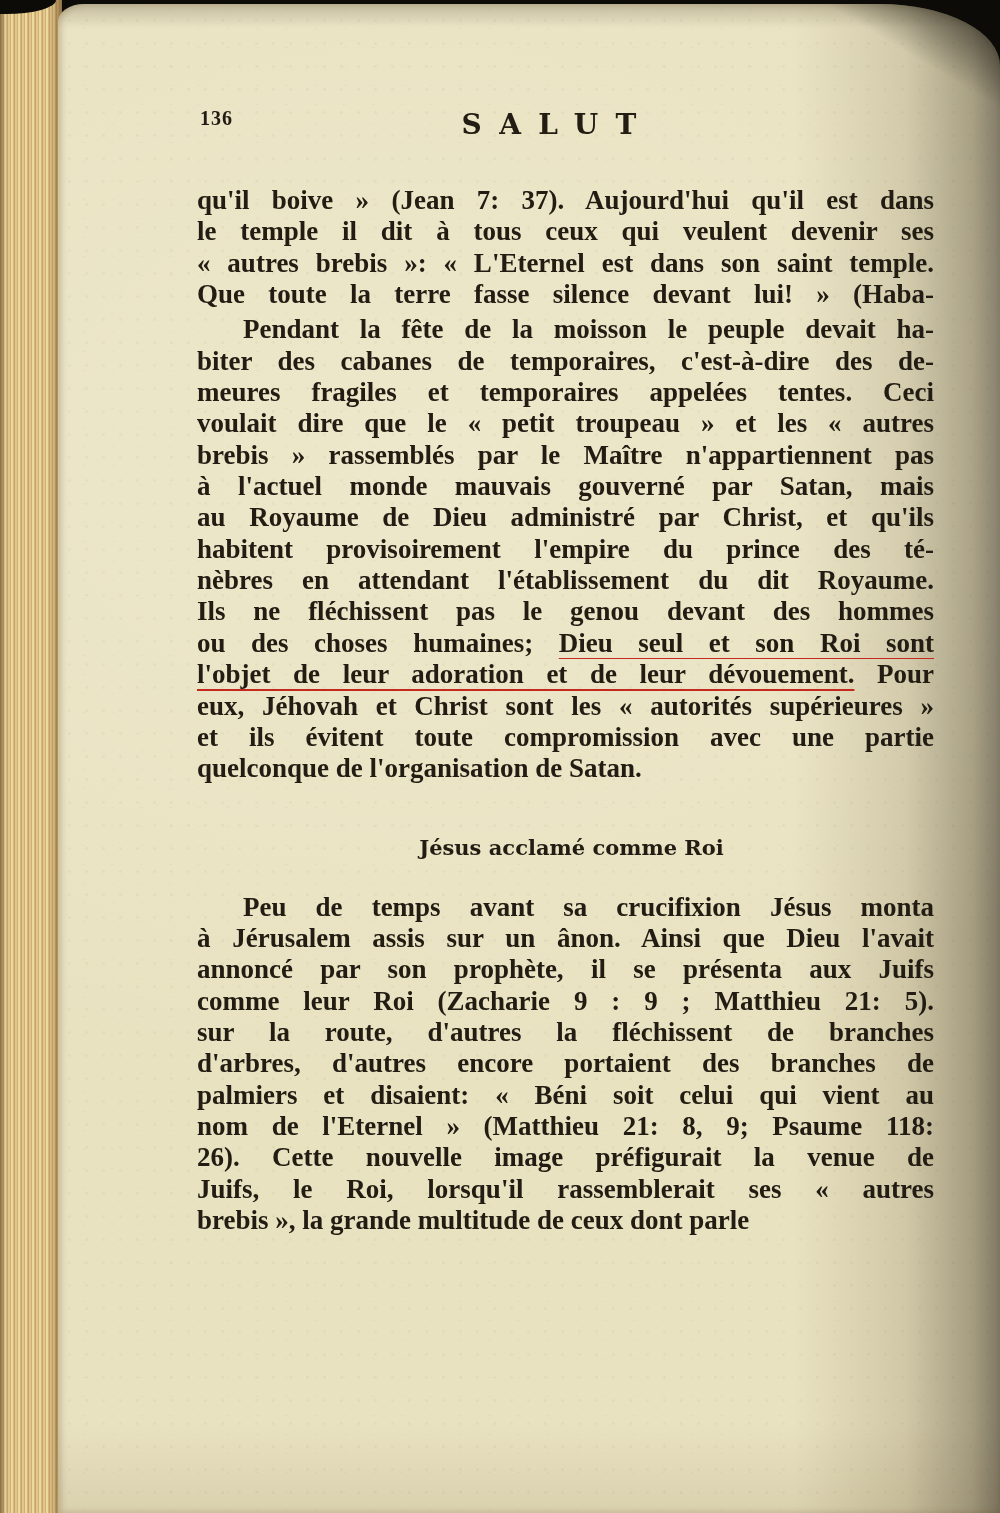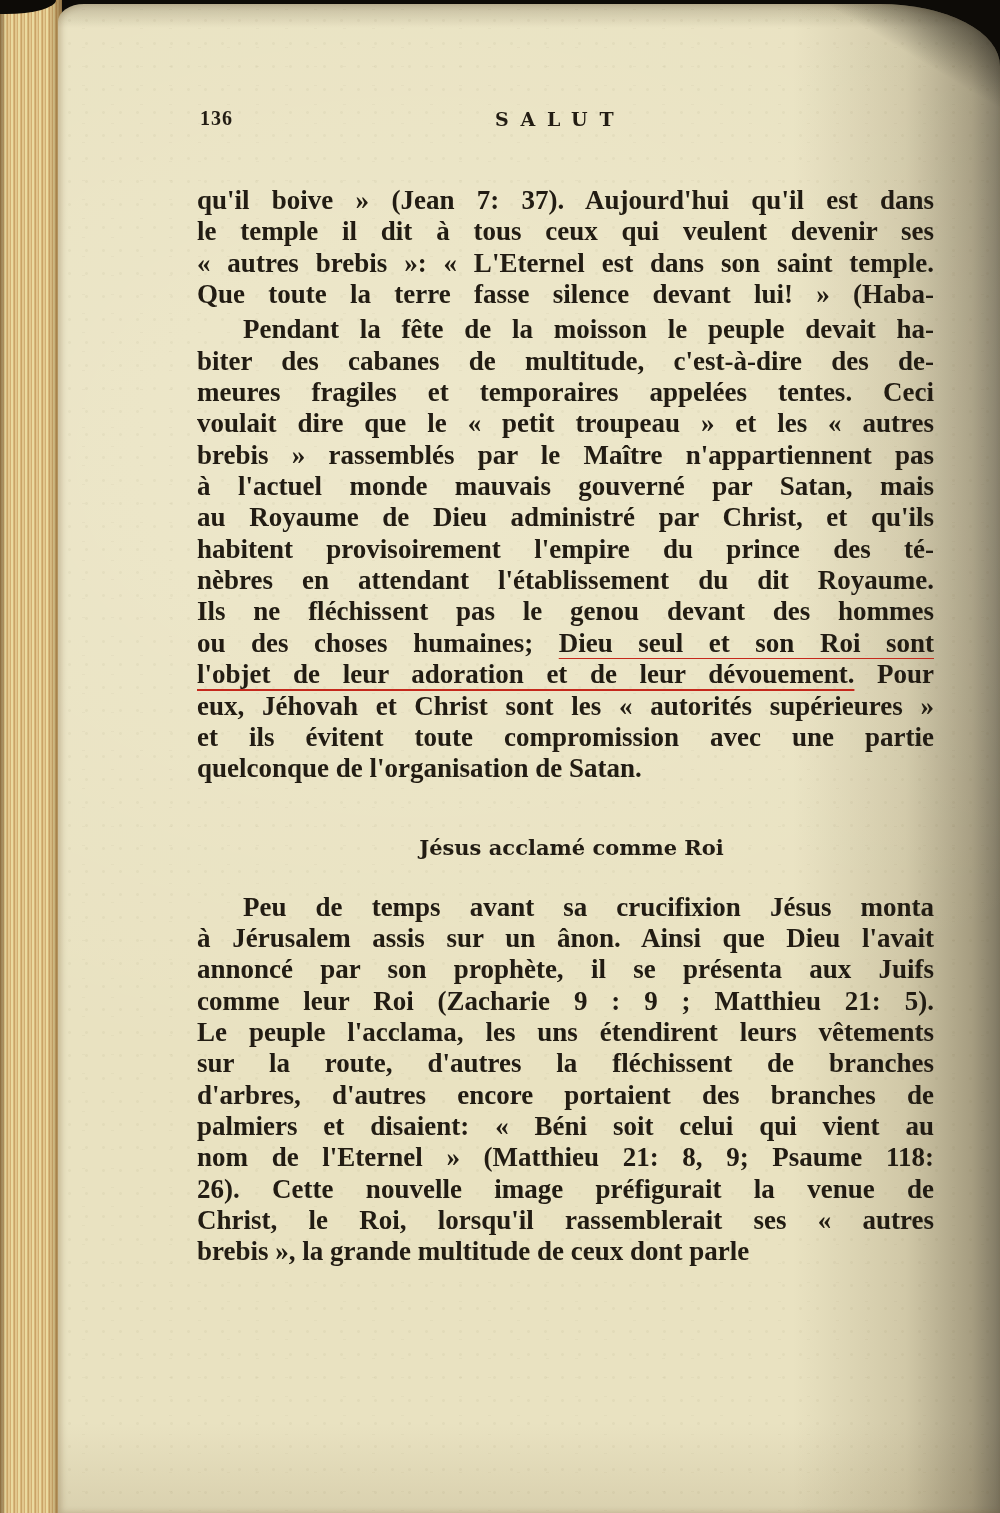--- a/index.html
+++ b/index.html
@@ -60,21 +60,21 @@
     position:absolute;left:140px;right:67px;top:103px;height:30px;
     color:var(--ink);
   }
   .page-number{
     position:absolute;left:2px;top:0;
     font-size:20px;font-weight:700;letter-spacing:1px;
   }
   .page-title{
     position:absolute;left:50%;transform:translateX(-56%);top:1px;
     font-family:"DejaVu Serif","Liberation Serif",serif;
-    font-size:19px;font-weight:700;letter-spacing:.62em;text-indent:.3em;
+    font-size:28px;font-weight:700;letter-spacing:.62em;text-indent:.3em;
     white-space:nowrap;
   }
   .body-col{
     position:absolute;left:139px;top:181px;width:737px;
     color:var(--ink);
     font-size:27px;font-weight:700;line-height:31.35px;
   }
   .para{width:100%;}
   .para + .para{margin-top:4px;}
   .line{
@@ -115,45 +115,44 @@
 
     <div class="body-col">
       <div class="para">
           <div class="line"><span>qu'il boive » (Jean 7: 37). Aujourd'hui qu'il est dans</span></div>
           <div class="line"><span>le temple il dit à tous ceux qui veulent devenir ses</span></div>
           <div class="line"><span>« autres brebis »: « L'Eternel est dans son saint temple.</span></div>
           <div class="line"><span>Que toute la terre fasse silence devant lui! » (Haba-</span></div>
         </div>
       <div class="para">
           <div class="line indent"><span>Pendant la fête de la moisson le peuple devait ha-</span></div>
-          <div class="line"><span>biter des cabanes de multitude, c'est-à-dire des de-</span></div>
+          <div class="line"><span>biter des cabanes de temporaires, c'est-à-dire des de-</span></div>
           <div class="line"><span>meures fragiles et temporaires appelées tentes. Ceci</span></div>
           <div class="line"><span>voulait dire que le « petit troupeau » et les « autres</span></div>
           <div class="line"><span>brebis » rassemblés par le Maître n'appartiennent pas</span></div>
           <div class="line"><span>à l'actuel monde mauvais gouverné par Satan, mais</span></div>
           <div class="line"><span>au Royaume de Dieu administré par Christ, et qu'ils</span></div>
           <div class="line"><span>habitent provisoirement l'empire du prince des té-</span></div>
           <div class="line"><span>nèbres en attendant l'établissement du dit Royaume.</span></div>
           <div class="line"><span>Ils ne fléchissent pas le genou devant des hommes</span></div>
           <div class="line"><span>ou des choses humaines; </span><span class="u-red">Dieu seul et son Roi sont</span></div>
           <div class="line"><span class="u-red">l'objet de leur adoration et de leur dévouement.</span><span> Pour</span></div>
           <div class="line"><span>eux, Jéhovah et Christ sont les « autorités supérieures »</span></div>
           <div class="line"><span>et ils évitent toute compromission avec une partie</span></div>
           <div class="line last"><span>quelconque de l'organisation de Satan.</span></div>
         </div>
       <h2 class="section-heading">Jésus acclamé comme Roi</h2>
       <div class="para">
           <div class="line indent"><span>Peu de temps avant sa crucifixion Jésus monta</span></div>
           <div class="line"><span>à Jérusalem assis sur un ânon. Ainsi que Dieu l'avait</span></div>
           <div class="line"><span>annoncé par son prophète, il se présenta aux Juifs</span></div>
           <div class="line"><span>comme leur Roi (Zacharie 9 : 9 ; Matthieu 21: 5).</span></div>
-          <div class="line"><span>Le peuple l'acclama, les uns étendirent leurs vêtements</span></div>
           <div class="line"><span>sur la route, d'autres la fléchissent de branches</span></div>
           <div class="line"><span>d'arbres, d'autres encore portaient des branches de</span></div>
           <div class="line"><span>palmiers et disaient: « Béni soit celui qui vient au</span></div>
           <div class="line"><span>nom de l'Eternel » (Matthieu 21: 8, 9; Psaume 118:</span></div>
           <div class="line"><span>26). Cette nouvelle image préfigurait la venue de</span></div>
-          <div class="line"><span>Christ, le Roi, lorsqu'il rassemblerait ses « autres</span></div>
+          <div class="line"><span>Juifs, le Roi, lorsqu'il rassemblerait ses « autres</span></div>
           <div class="line last"><span>brebis », la grande multitude de ceux dont parle</span></div>
         </div>
     </div>
   </div>
 </div>
 
 </body></html>

